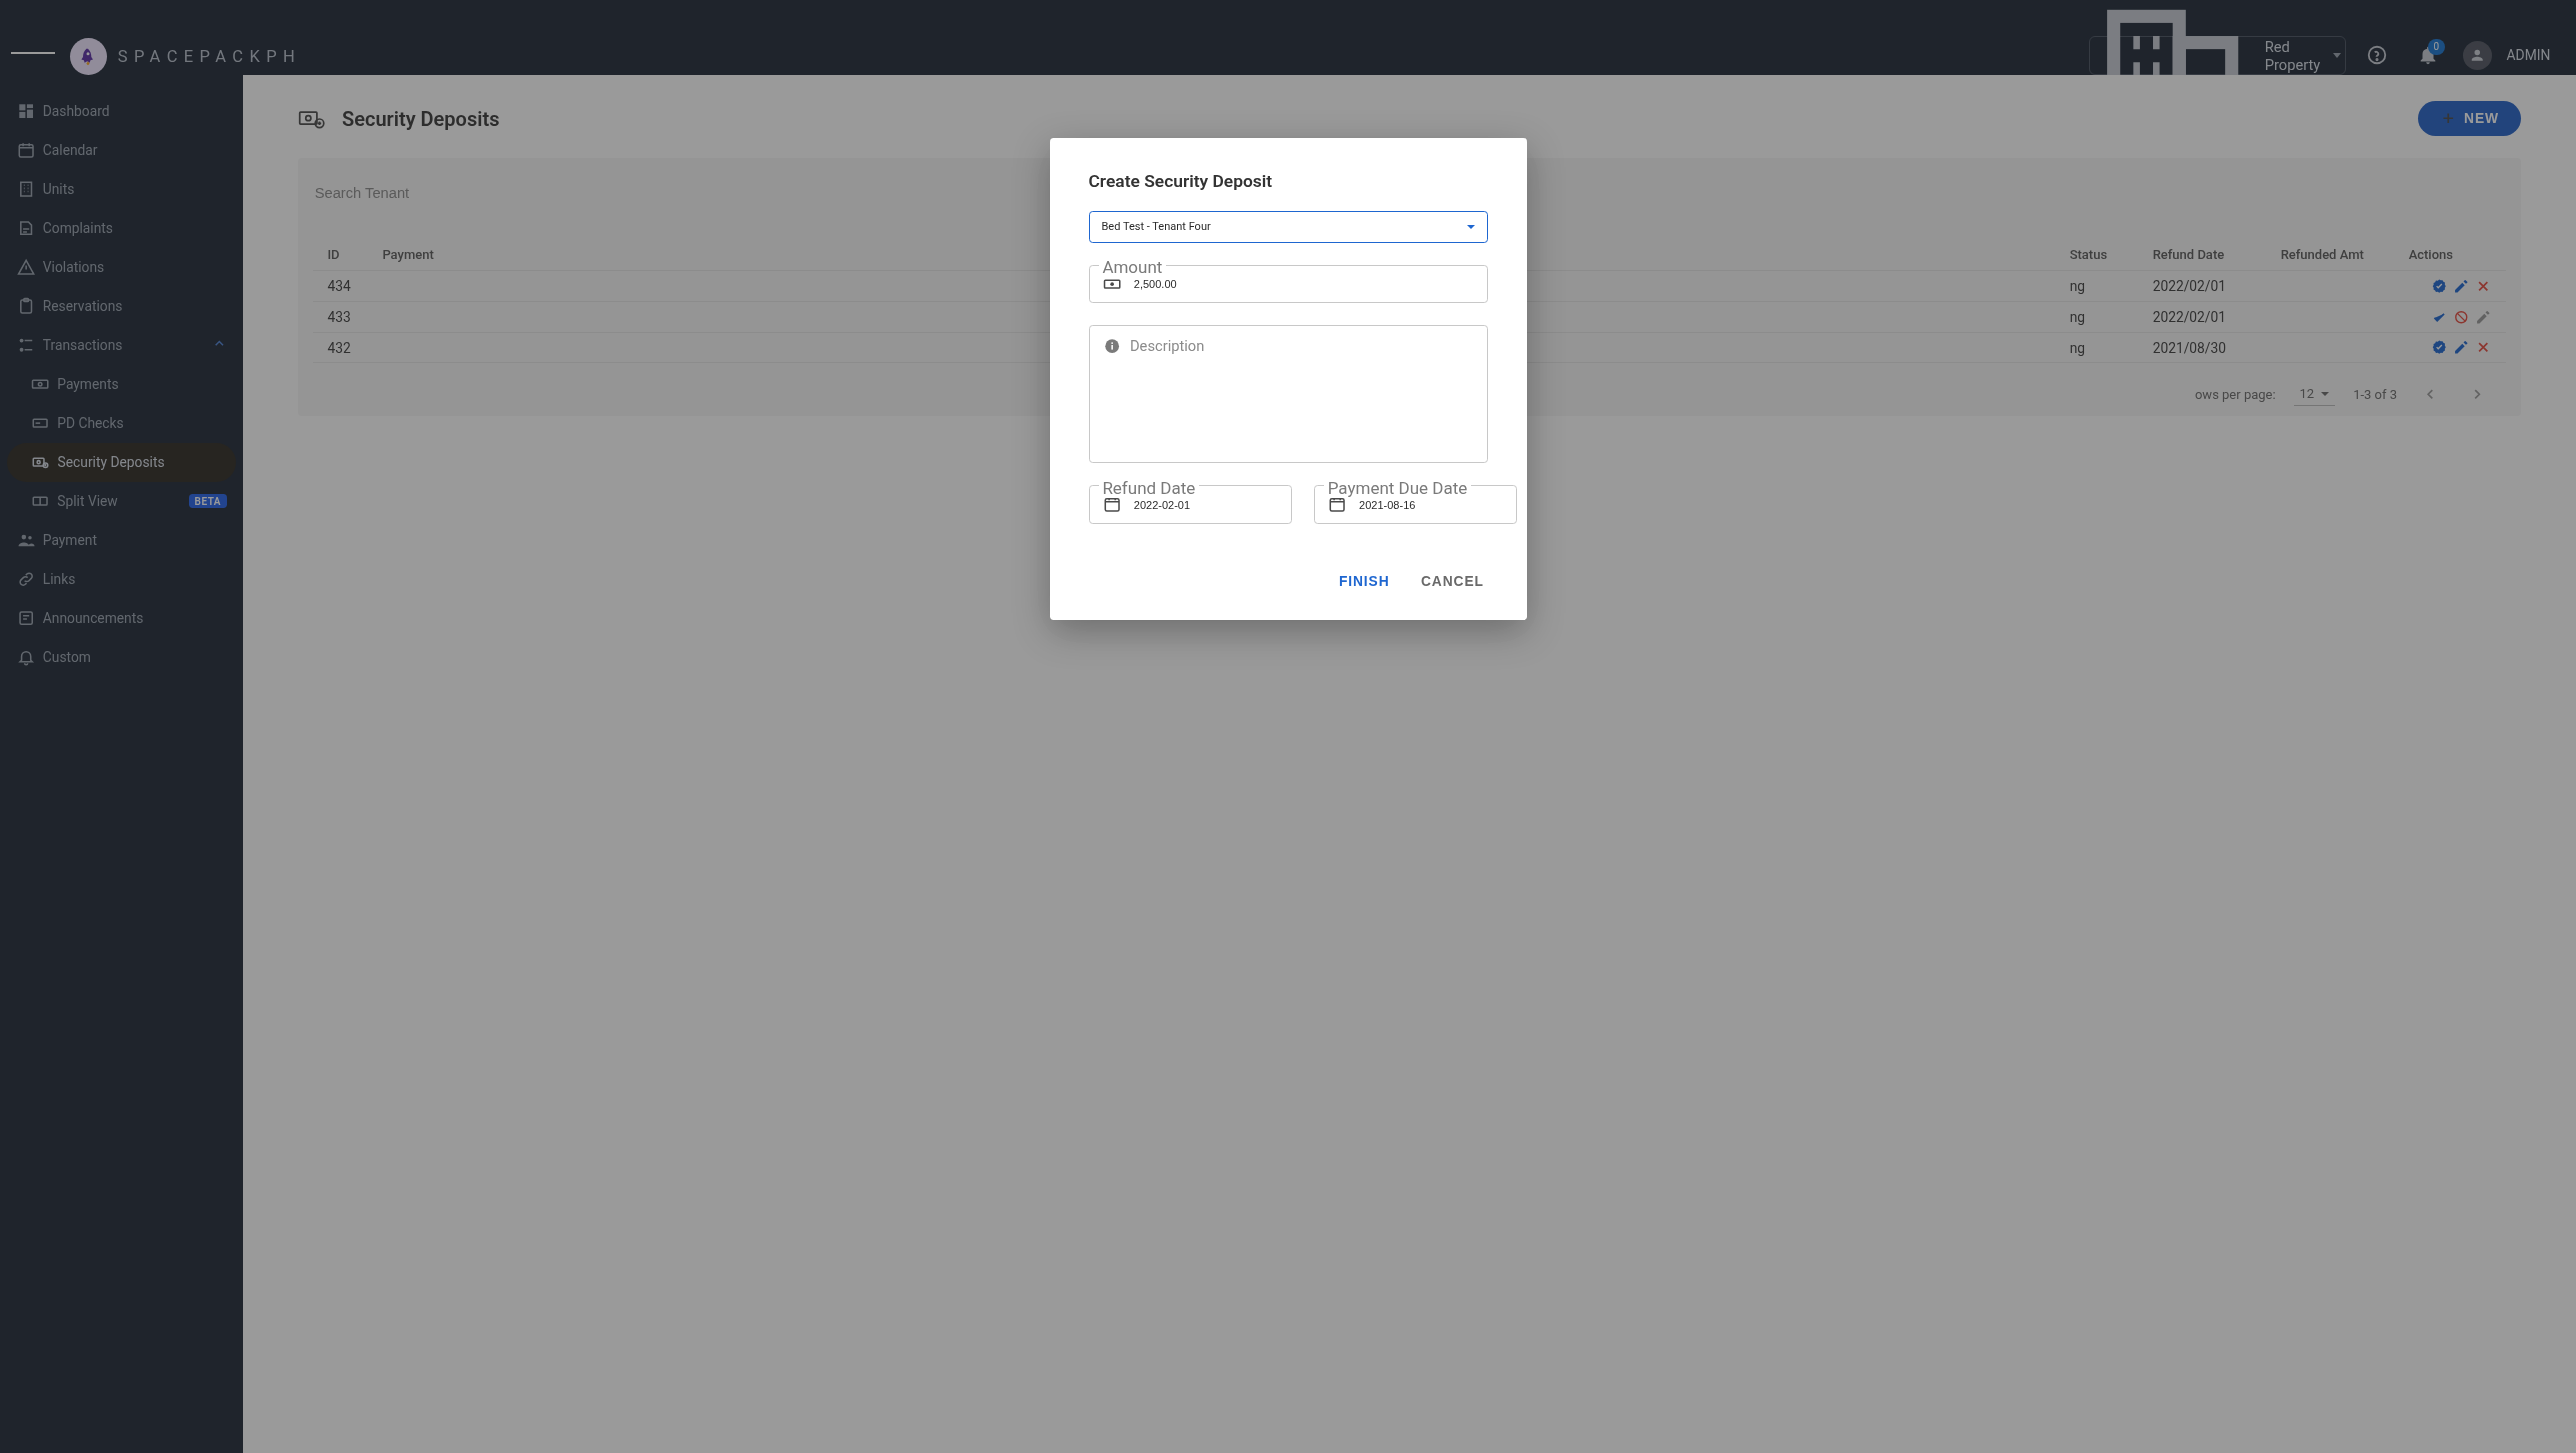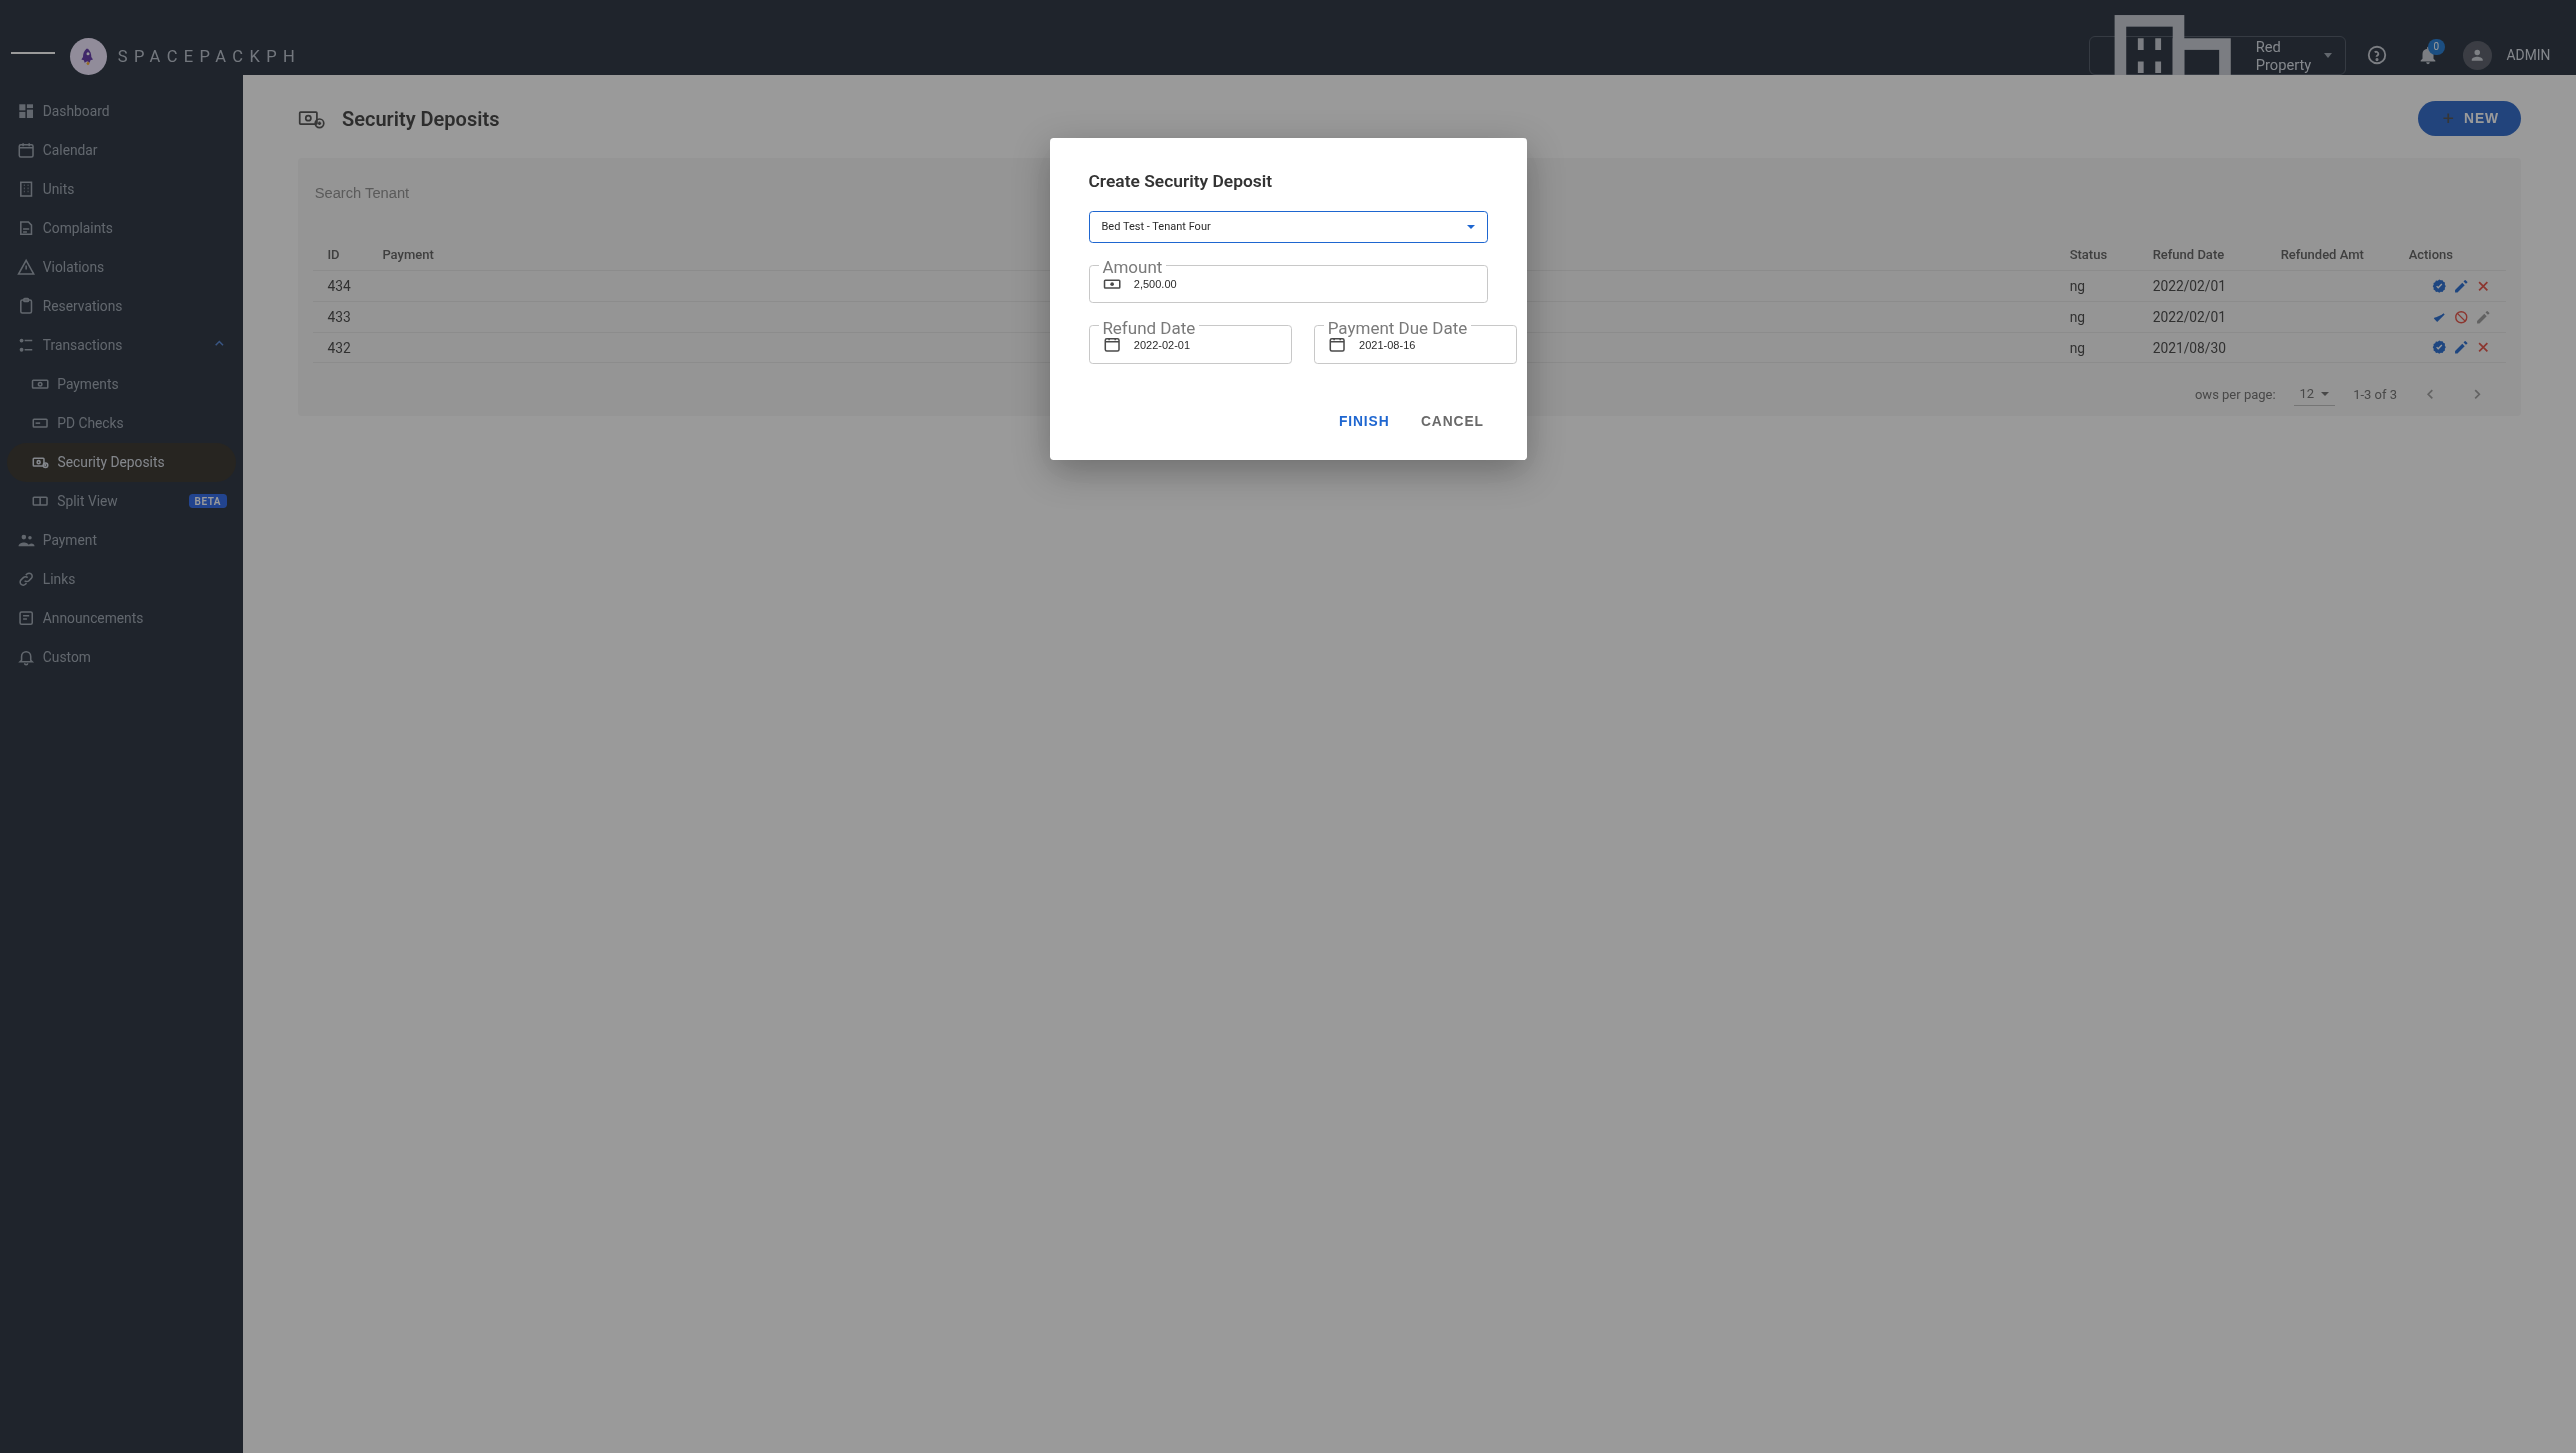--- a/index.html
+++ b/index.html
@@ -34,21 +34,21 @@
     display:block;width:20px;height:1.8px;background:#fff;content:"";
   }
   .menu-btn span{margin:4.6px 0;}
   .logo-wrap{display:flex;align-items:center;gap:11px;margin-left:3.7px;}
   .logo{width:37px;height:37px;border-radius:50%;background:#efe6ff;display:flex;align-items:center;justify-content:center;}
   .logo svg{width:20px;height:20px;}
   .brand{letter-spacing:6.4px;color:#b8c0cc;font-weight:400;font-size:16.5px;}
   .topbar-spacer{flex:1;}
   .property-select{
     min-width:257px;height:39px;border:0.9px solid #495261;border-radius:6px;
-    display:flex;align-items:center;padding:0 13px;color:#d7dde6;gap:13px;cursor:pointer;
+    display:flex;align-items:center;padding:0 4px;color:#d7dde6;gap:13px;cursor:pointer;
   }
   .prop-text{flex:1;}
   .prop-caret{width:0;height:0;border-left:4.6px solid transparent;border-right:4.6px solid transparent;border-top:5.5px solid #9aa3af;}
   .top-icon-btn{width:40px;height:40px;display:flex;align-items:center;justify-content:center;cursor:pointer;border-radius:50%;color:#c6cbd4;position:relative;}
   .top-icon-btn svg{width:22px;height:22px;}
   .notif-badge{
     position:absolute;top:3.7px;right:3.7px;min-width:16.5px;height:16.5px;border-radius:8.3px;
     background:#1976d2;color:#fff;font-size:10px;display:flex;align-items:center;justify-content:center;padding:0 3.7px;
   }
   .avatar{width:29px;height:29px;border-radius:50%;background:#525763;display:flex;align-items:center;justify-content:center;}
@@ -464,20 +464,31 @@
 
     <div class="field">
       <span class="float-label">Amount</span>
       <svg class="field-ic" viewBox="0 0 24 24" fill="currentColor">
           <rect x="2" y="7" width="20" height="10" rx="1" fill="none" stroke="currentColor" stroke-width="2"></rect>
           <circle cx="12" cy="12" r="2.4"></circle>
         </svg>
       <input class="inp" value="2,500.00" style="">
     </div>
 
+    <div class="field textarea">
+      <div class="placeholder-row">
+        <svg viewBox="0 0 24 24" fill="#7a7a7a">
+            <circle cx="12" cy="12" r="9"></circle>
+            <rect x="11" y="10.5" width="2" height="6" fill="#fff"></rect>
+            <circle cx="12" cy="8" r="1.2" fill="#fff"></circle>
+          </svg>
+        <span>Description</span>
+      </div>
+      <textarea class="inp" style=""></textarea>
+    </div>
 
     <div class="date-row">
       <div class="field">
         <span class="float-label">Refund Date</span>
         <svg class="field-ic" viewBox="0 0 24 24" fill="none" stroke="currentColor" stroke-width="2">
             <rect x="3" y="5" width="18" height="16" rx="2"></rect>
             <path d="M3 9h18M8 3v4M16 3v4"></path>
           </svg>
         <input class="inp" value="2022-02-01" style="">
       </div>

